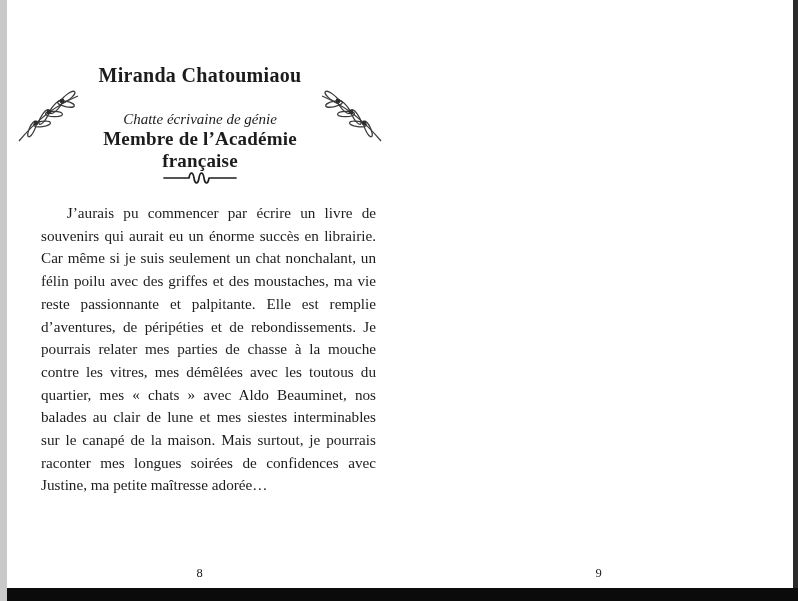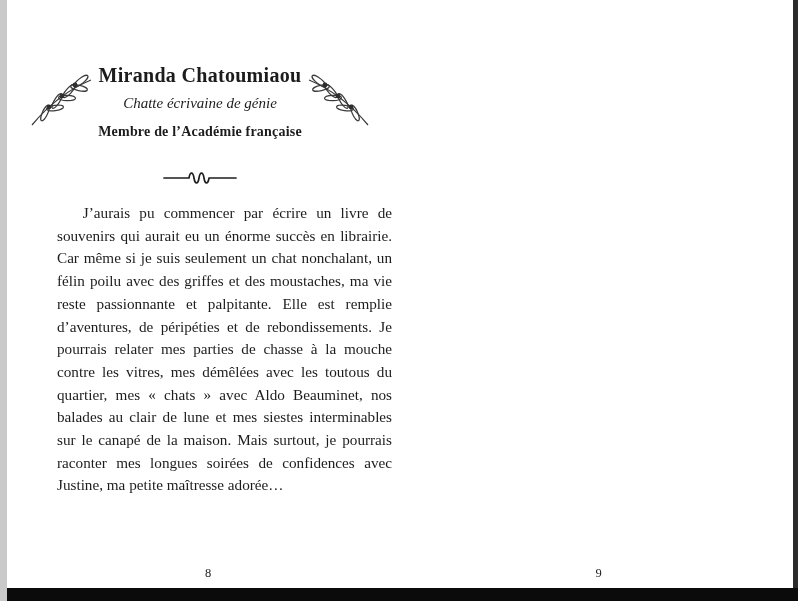--- a/index.html
+++ b/index.html
@@ -27,51 +27,51 @@
     background: #2b2b2b;
   }
   .edge-bottom {
     position: absolute; left: 7px; right: 0; bottom: 0; height: 13px;
     background: #0b0b0b;
   }
 
   .page {
     position: absolute; top: 0; height: 588px; width: 399px;
   }
-  .page-left  { left: 0; padding-left: 17px; }
+  .page-left  { left: 0; }
   .page-right { left: 399px; }
 
   
   .chapter-header {
     position: absolute; left: 19px; top: 64px; width: 362px;
     display: flex; align-items: center; justify-content: center; gap: 4px;
   }
   .header-text { text-align: center; flex: 0 0 auto; max-width: 230px; }
   .author-title {
     margin: 0; font-size: 20px; font-weight: 700; letter-spacing: 0.3px;
     white-space: nowrap;
   }
   .author-subtitle {
-    margin-top: 8px; font-style: italic; font-size: 15px;
+    margin-top: 24px; font-style: italic; font-size: 15px;
   }
   .author-membership {
-    margin-top: 12px; font-weight: 700; font-size: 14px; letter-spacing: 0.2px;
+    font-weight: 700; font-size: 19px; letter-spacing: 0.2px;
   }
   .branch { flex: 0 0 auto; display: block; }
   .branch svg { display: block; }
   .branch-right svg { transform: scaleX(-1); }
 
   .ornament {
     position: absolute; left: 19px; top: 170px; width: 362px;
     display: flex; justify-content: center;
   }
 
   
   .body-text { position: absolute; }
-  .body-text-left  { left: 57px;  top: 202px; width: 335px; }
+  .body-text-left  { left: 41px;  top: 202px; width: 335px; }
   .body-text p {
     margin: 0;
     font-size: 15.2px;
     line-height: 22.7px;
     text-align: justify;
     text-indent: 1.7em;
     hyphens: auto;
     -webkit-hyphens: auto;
   }
 

